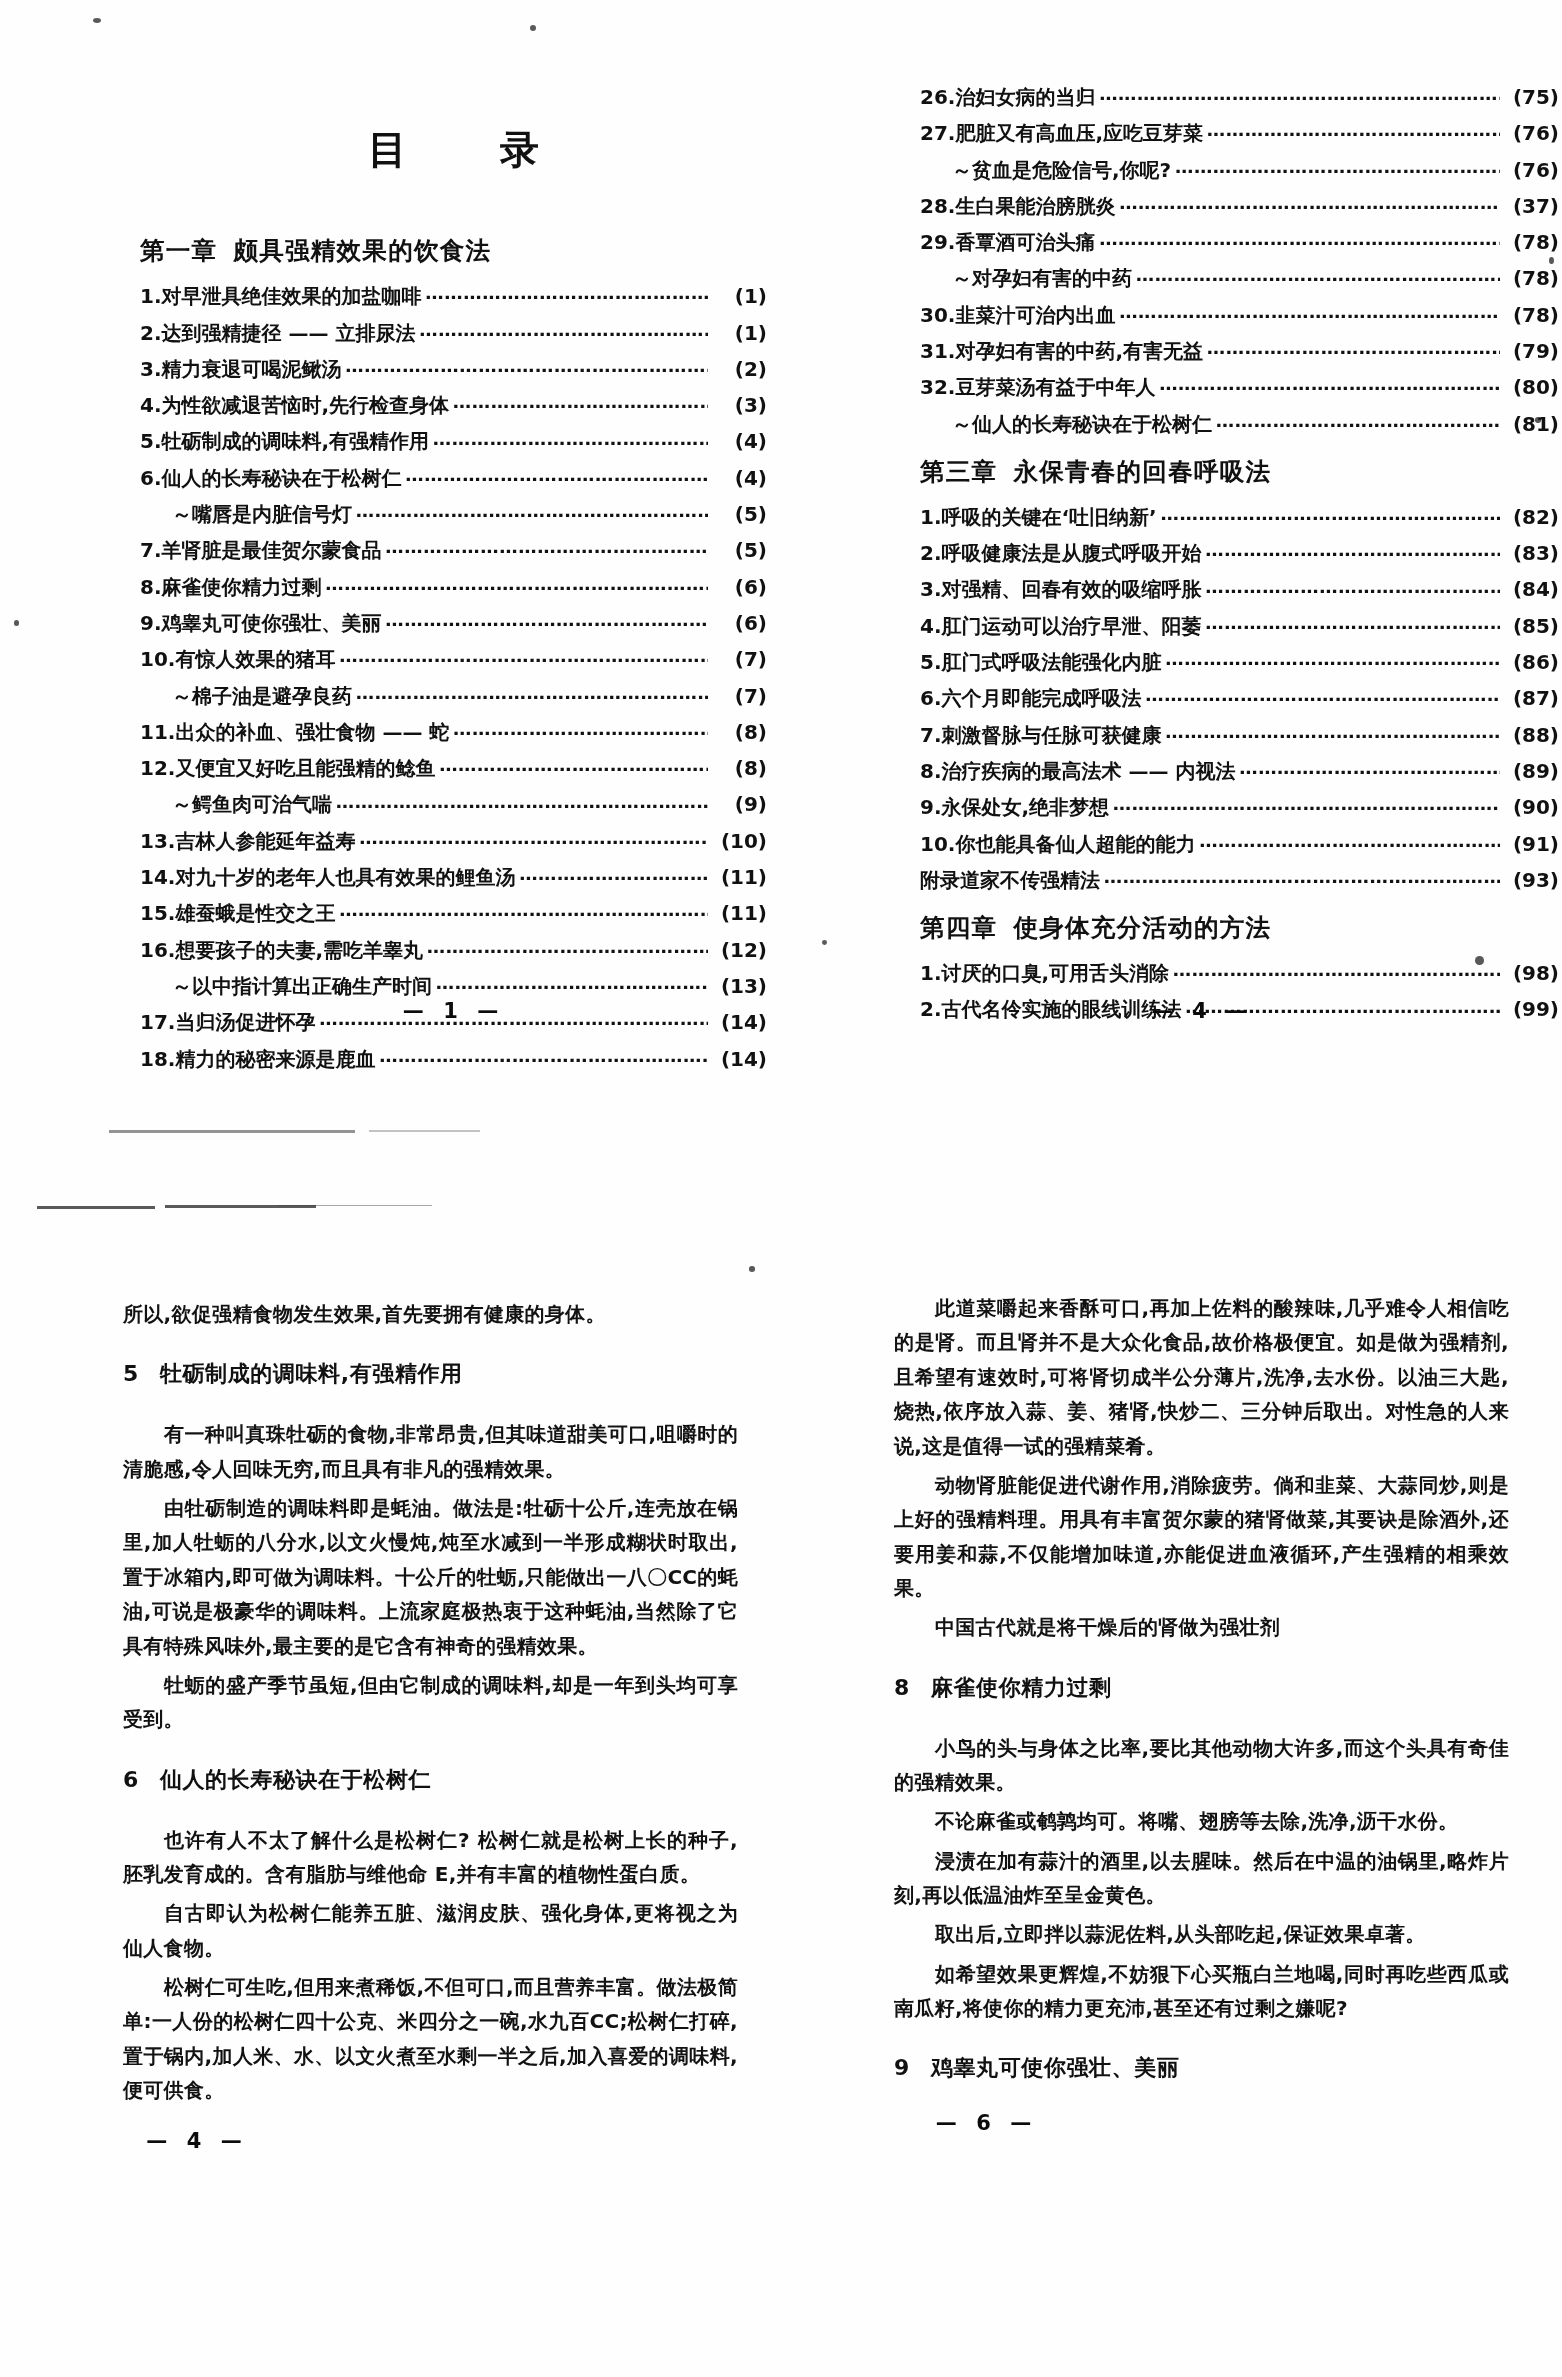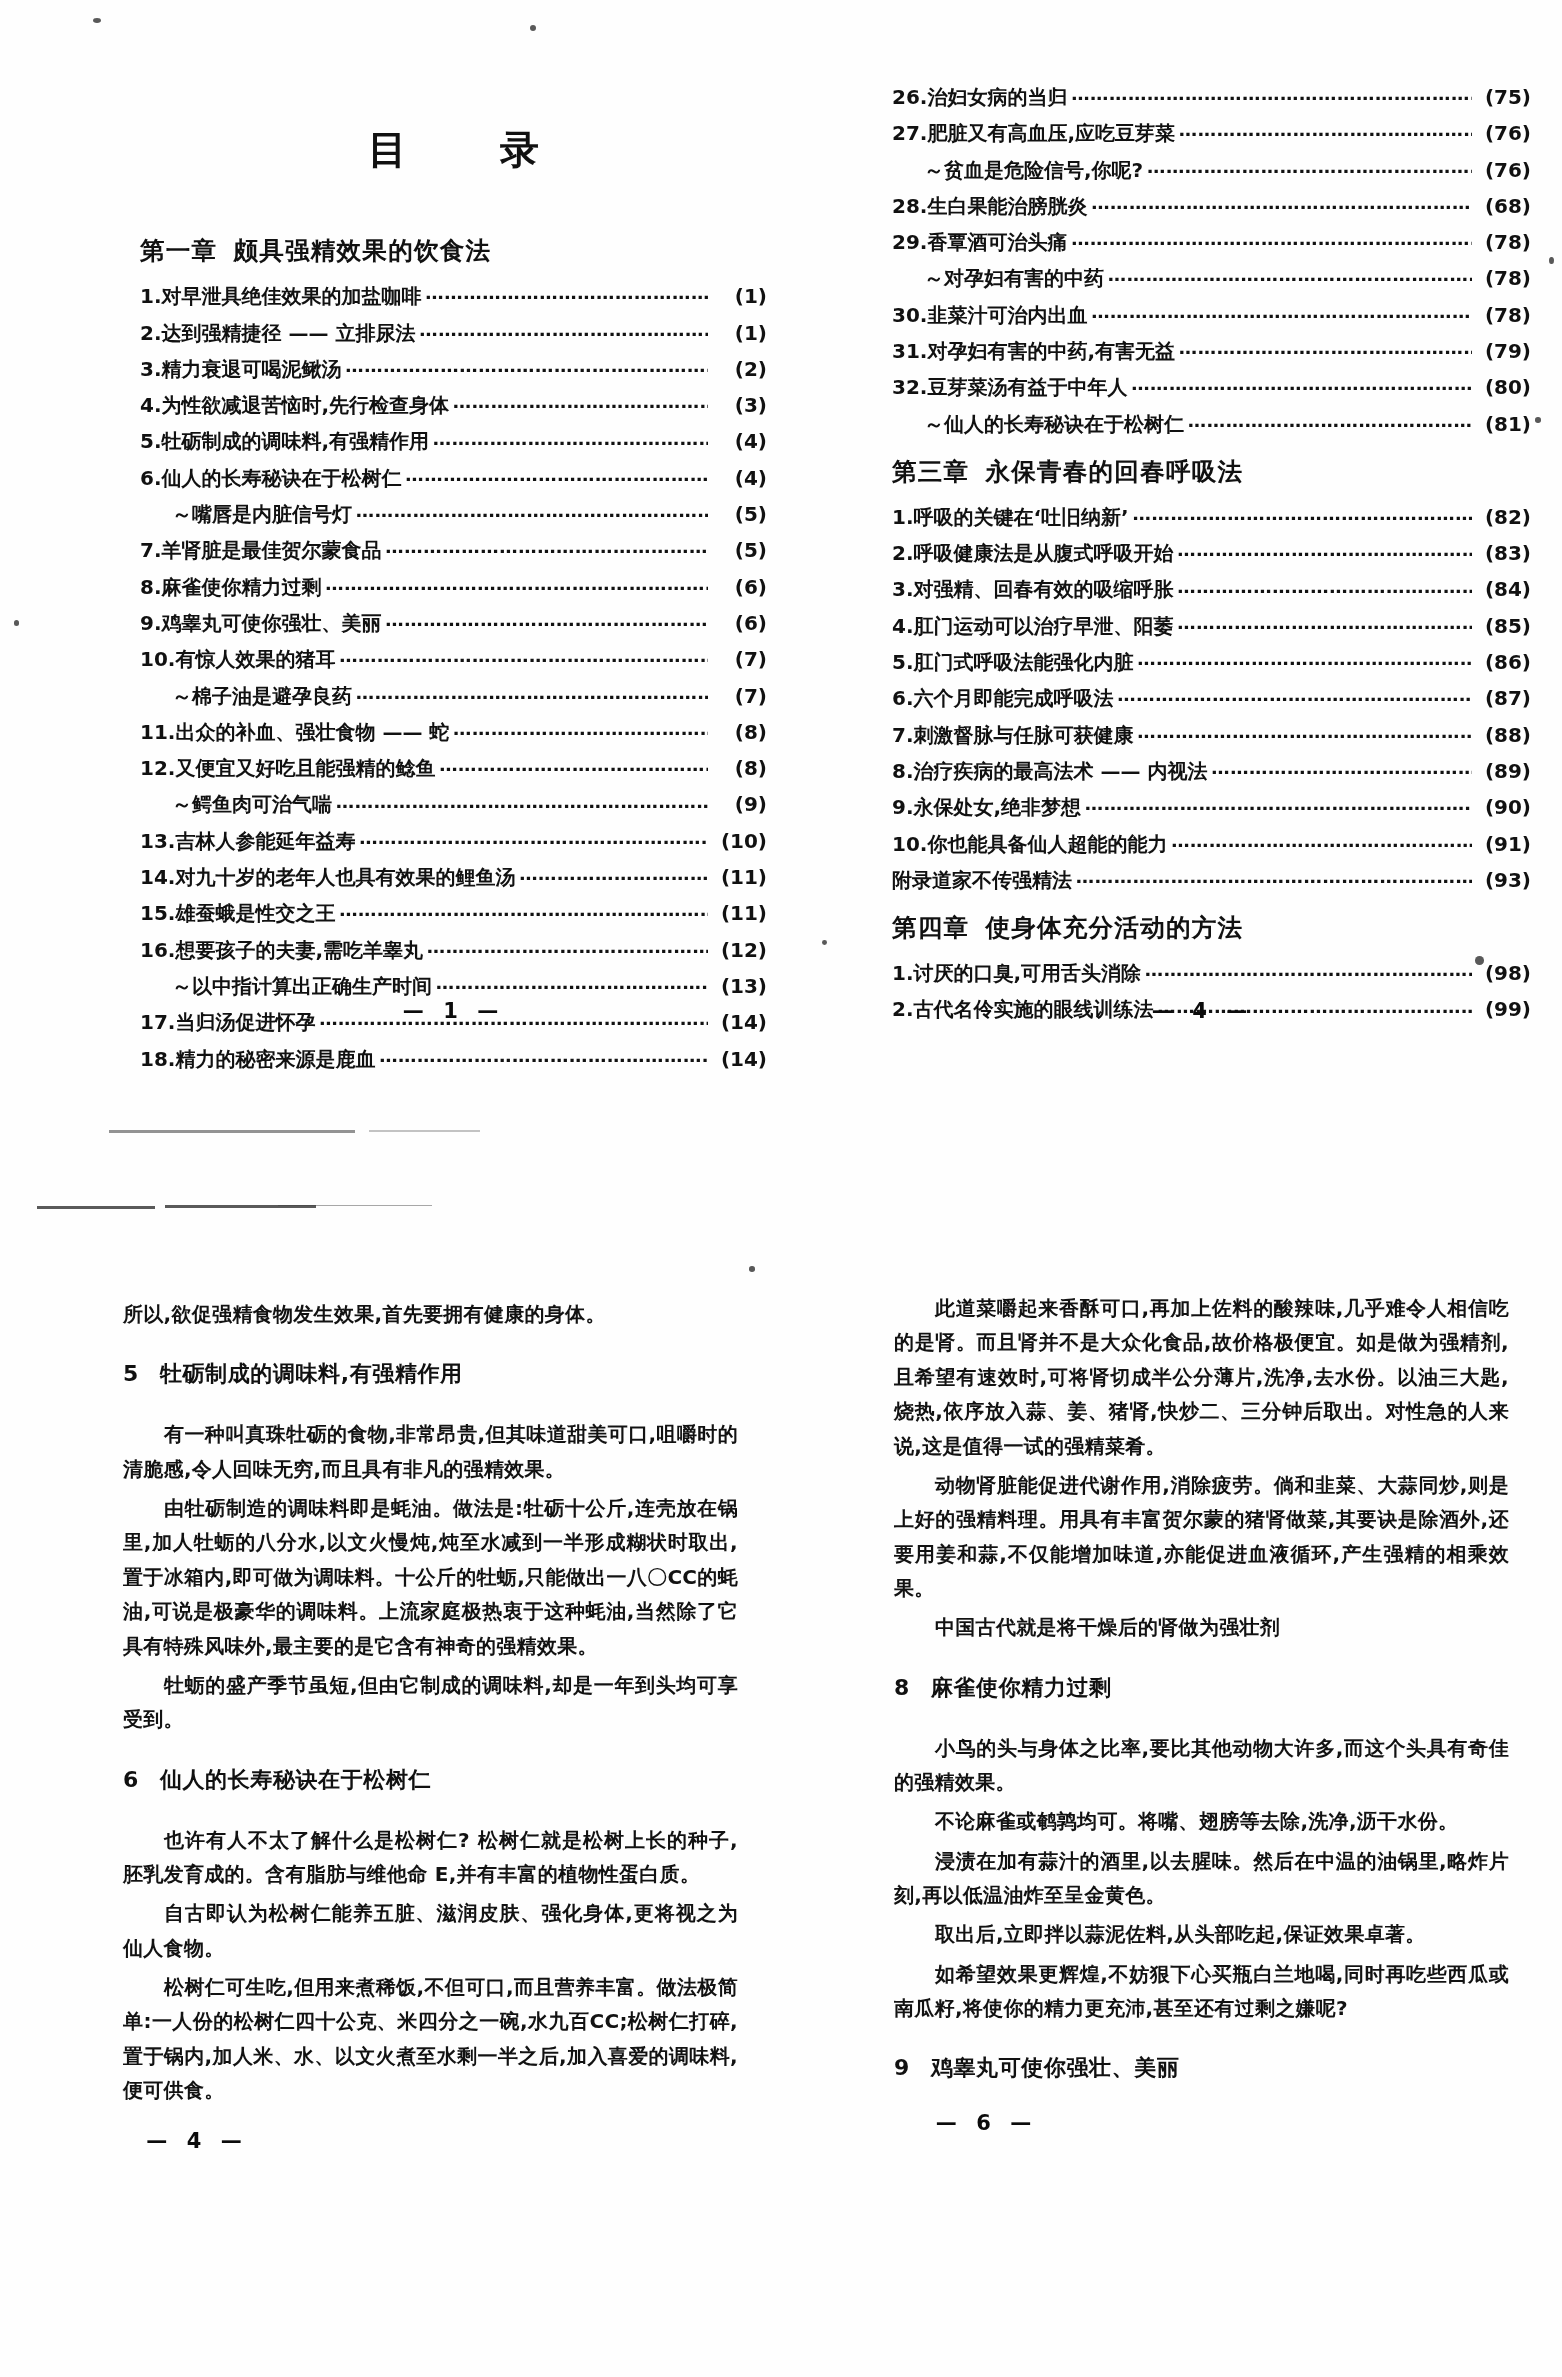--- a/index.html
+++ b/index.html
@@ -16,21 +16,21 @@
     overflow:hidden;
   }
   
   .speck{position:absolute;background:#2a2a2a;border-radius:50%;opacity:.78;}
   .smudge{position:absolute;background:#3a3a3a;opacity:.55;}
 
   
   .spread-top{position:absolute;top:0;left:0;width:1562px;height:1106px;}
 
   .toc-left{position:absolute;left:140px;top:123px;width:627px;}
-  .toc-right{position:absolute;left:892px;top:86px;width:639px;}
+  .toc-right{position:absolute;left:920px;top:86px;width:639px;}
 
   .toc-title{
     text-align:center;
     font-size:39px;
     font-weight:700;
     letter-spacing:27px;
     padding-left:27px;
     margin:0 0 57px 0;
     color:#111;
   }
@@ -300,21 +300,21 @@
           <div class="toc-row sub">
             <span class="toc-num">～</span>
             <span class="toc-txt">贫血是危险信号,你呢?</span>
             <span class="toc-dots">…………………………………………………………………………………………………………</span>
             <span class="toc-page">(76)</span>
           </div>
           <div class="toc-row">
             <span class="toc-num">28.</span>
             <span class="toc-txt">生白果能治膀胱炎</span>
             <span class="toc-dots">…………………………………………………………………………………………………………</span>
-            <span class="toc-page">(68)</span>
+            <span class="toc-page">(37)</span>
           </div>
           <div class="toc-row">
             <span class="toc-num">29.</span>
             <span class="toc-txt">香覃酒可治头痛</span>
             <span class="toc-dots">…………………………………………………………………………………………………………</span>
             <span class="toc-page">(78)</span>
           </div>
           <div class="toc-row sub">
             <span class="toc-num">～</span>
             <span class="toc-txt">对孕妇有害的中药</span>

